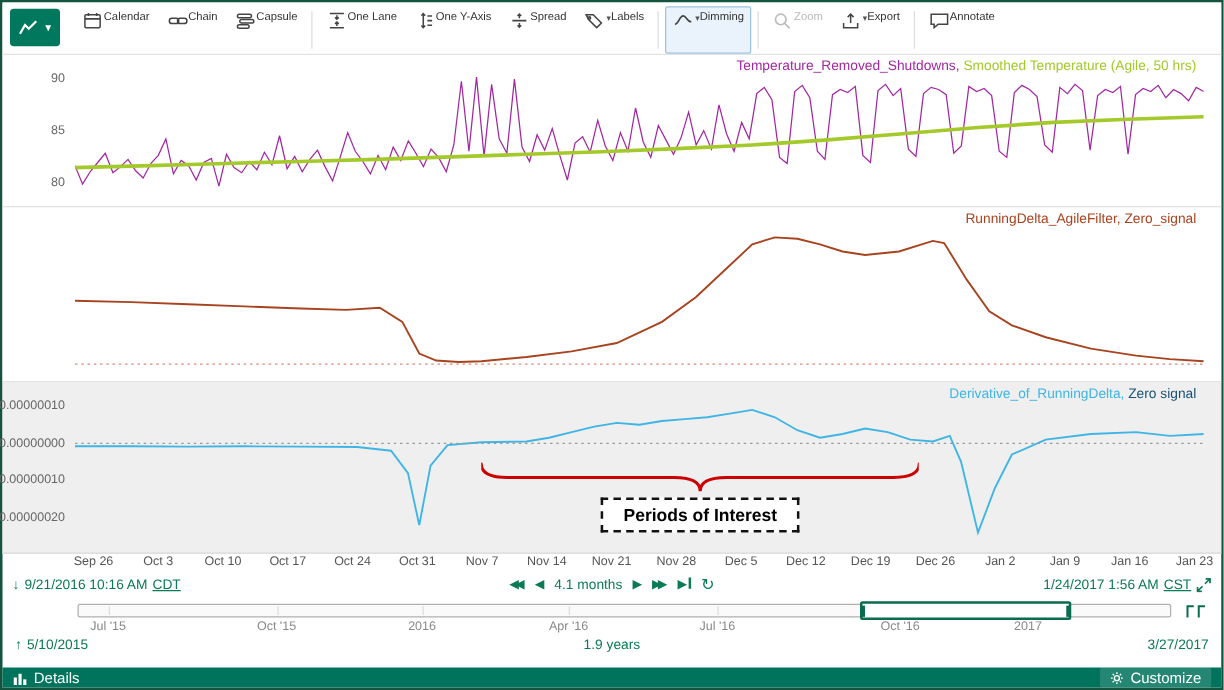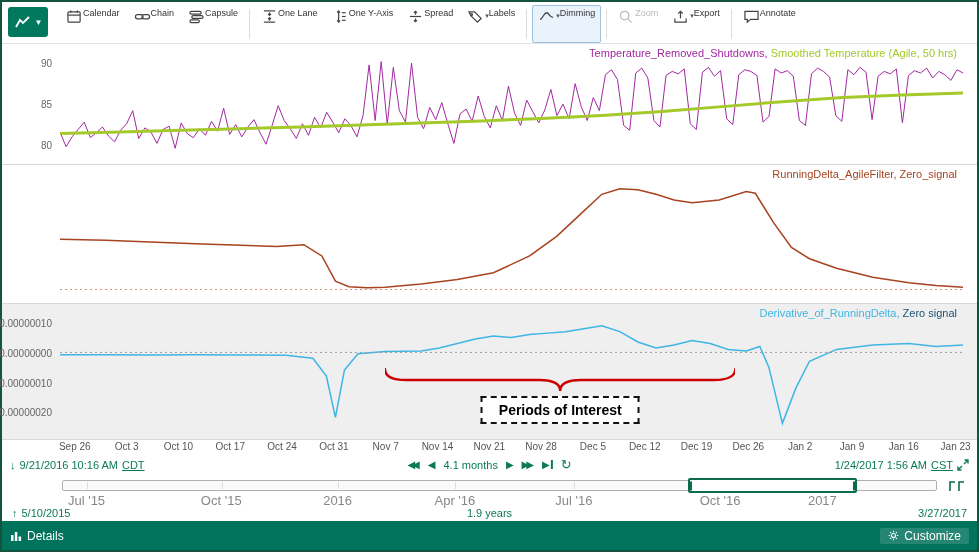--- a/index.html
+++ b/index.html
@@ -45,29 +45,29 @@
   .refresh{font-size:13px}
   .tz{text-decoration:underline}
 
   .timeline{margin:6px 40px 0 60px;position:relative}
   .track{height:11px;border:1px solid #b0b0b0;background:#fafafa;border-radius:2px;position:relative}
   .ttick{position:absolute;top:1px;bottom:1px;width:1px;background:#ddd}
   .selection{position:absolute;top:-3px;bottom:-3px;border:2px solid #0a6b4f;background:#fff;border-radius:2px;cursor:pointer}
   .selection::before,.selection::after{content:"";position:absolute;top:50%;transform:translateY(-50%);width:3px;height:9px;background:#0a6b4f}
   .selection::before{left:-1px}.selection::after{right:-1px}
   .tl-labels{position:relative;height:13px}
-  .tl-label{position:absolute;transform:translateX(-50%);font-size:13px;color:#888;top:2px;white-space:nowrap}
+  .tl-label{position:absolute;transform:translateX(-50%);font-size:10px;color:#888;top:2px;white-space:nowrap}
   .tl-icon{position:absolute;right:-30px;top:-2px;cursor:pointer}
 
   .rangerow{height:17px;display:flex;align-items:center;justify-content:space-between;padding:0 10px;color:#0b7a56;font-size:11px;position:relative}
   .range-left{display:flex;align-items:center;gap:4px}
   .range-center{position:absolute;left:50%;transform:translateX(-50%)}
 
   
-  .statusbar{margin-top:auto;height:29px;background:#00735c;display:flex;align-items:center;justify-content:space-between;padding:4px 8px;color:#fff;font-size:12px}
+  .statusbar{margin-top:auto;height:16px;background:#00735c;display:flex;align-items:center;justify-content:space-between;padding:4px 8px;color:#fff;font-size:12px}
   .sb-left,.sb-right{display:flex;align-items:center;gap:5px;cursor:pointer}
   .sb-right{background:rgba(255,255,255,0.14);border-radius:2px;padding:1px 8px}
 </style>
 </head>
 <body>
 
 <div class="app">
 
   <div class="toolbar">
     <div class="tool-main">

